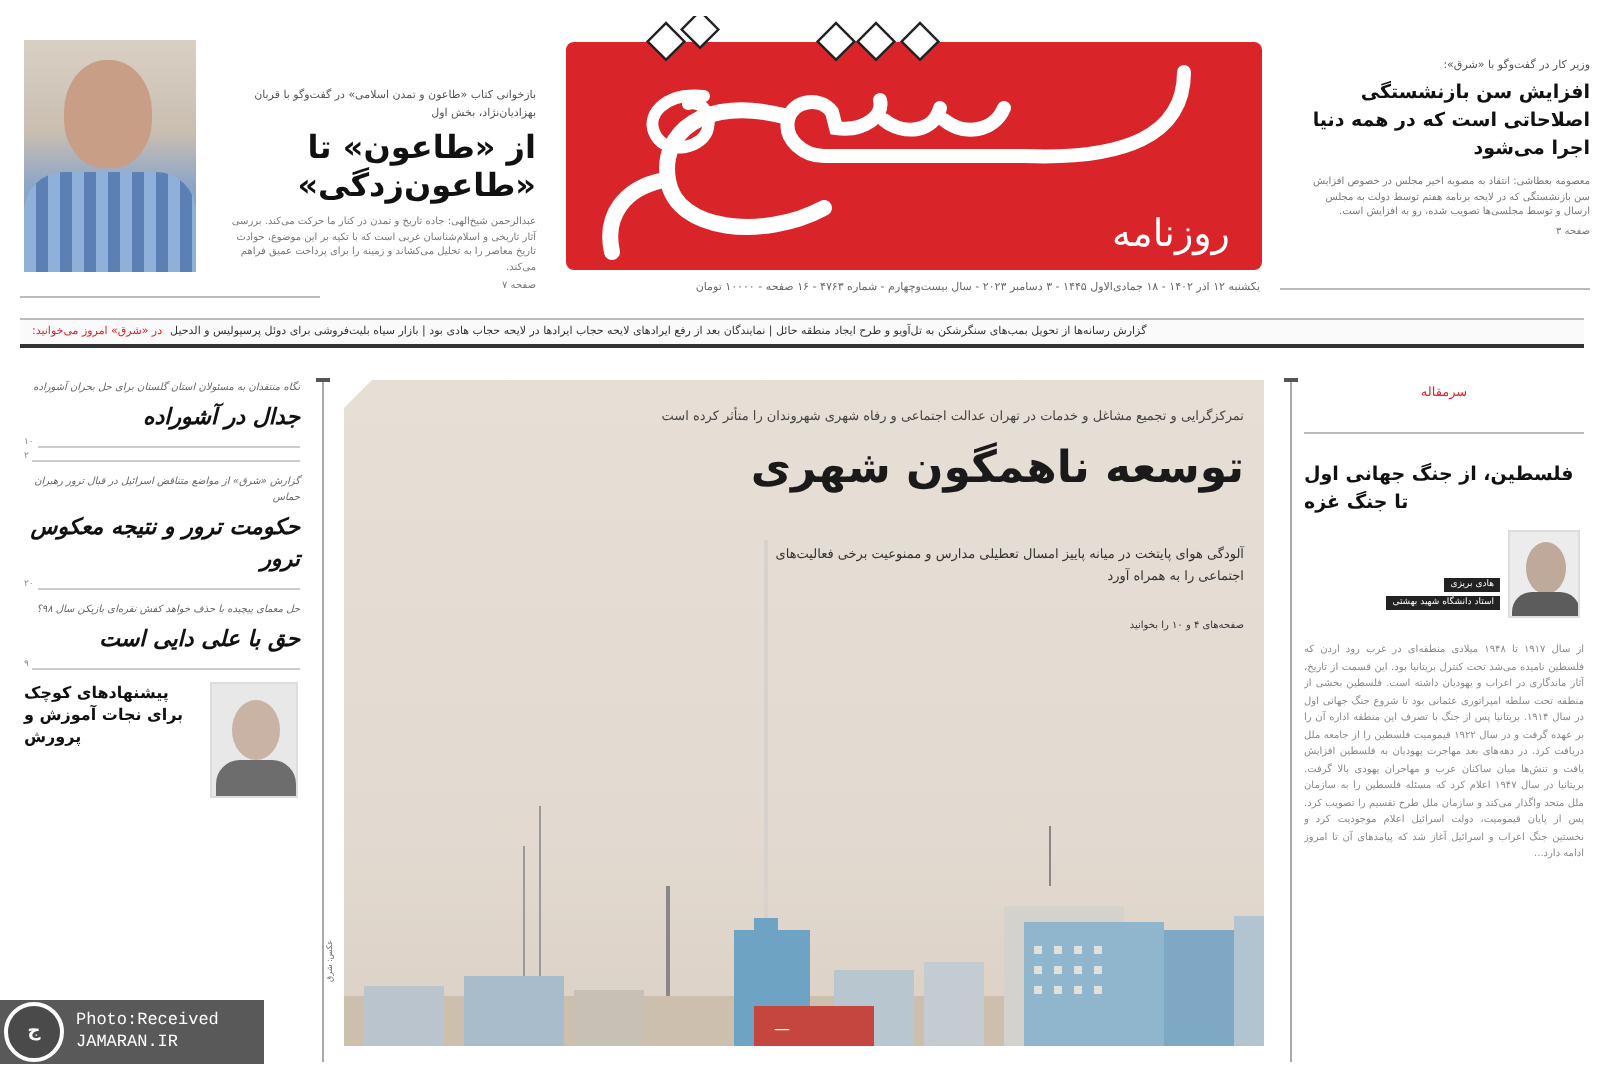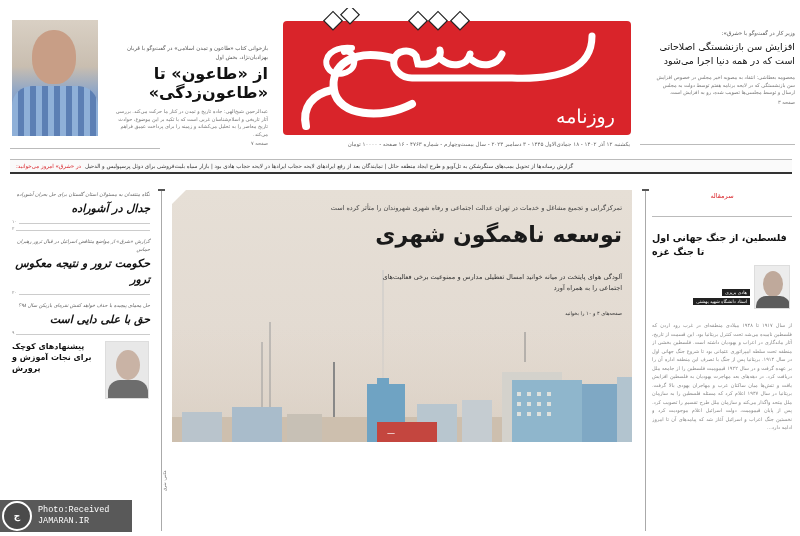--- a/index.html
+++ b/index.html
@@ -18,21 +18,21 @@
   .tl-body { font-size: 5px; color: #777; line-height: 7.5px; margin-top: 6px; }
   .tl-page { font-size: 5px; color: #777; margin-top: 2px; }
 
   .logo-box { position: absolute; left: 283px; top: 21px; width: 348px; height: 114px; background: #d9242a; border-radius: 4px; }
   .logo-script { position: absolute; left: 292px; top: 8px; width: 330px; height: 124px; }
   .logo-sub { position: absolute; left: 556px; top: 105px; font-size: 19px; font-weight: normal; color: #fff; font-family: "DejaVu Serif", serif; }
   .date-line { position: absolute; left: 290px; top: 141px; width: 340px; font-size: 5.5px; color: #666; text-align: right; direction: rtl; white-space: nowrap; overflow: hidden; }
 
   .top-right-story { position: absolute; left: 655px; top: 30px; width: 140px; }
   .tr-kicker { font-size: 5.5px; color: #555; }
-  .tr-title { font-size: 9.5px; font-weight: normal; color: #111; line-height: 14px; margin-top: 4px; }
+  .tr-title { font-size: 9.5px; font-weight: bold; color: #111; line-height: 14px; margin-top: 4px; }
   .tr-body { font-size: 5px; color: #777; line-height: 7.5px; margin-top: 6px; }
   .tr-page { font-size: 5px; color: #777; margin-top: 2px; }
 
   .rule-top { position: absolute; left: 10px; top: 148px; width: 150px; height: 1px; background: #bbb; }
   .rule-top-r { position: absolute; left: 640px; top: 144px; width: 155px; height: 1px; background: #bbb; }
 
   
   .ticker { position: absolute; left: 10px; top: 159px; width: 782px; height: 15px; border-top: 1px solid #bbb; border-bottom: 2px solid #333; background: #fafafa; display: flex; align-items: center; justify-content: flex-end; padding: 0 6px; gap: 4px; white-space: nowrap; overflow: hidden; }
   .ticker-label { font-size: 5.5px; color: #d9242a; }
   .ticker-text { font-size: 5.5px; color: #333; }
@@ -46,21 +46,21 @@
   .lc-sep .pn { position: absolute; left: 0; top: -4px; font-size: 4.5px; color: #888; background: #fff; padding-right: 2px; }
   .lc-last { position: relative; height: 60px; margin-top: 6px; }
   .lc-last-title { position: absolute; left: 0; top: 0; width: 80px; font-size: 8px; font-weight: bold; color: #111; line-height: 11px; text-align: left; direction: rtl; }
   .lc-last-photo { position: absolute; left: 93px; top: 0; width: 44px; height: 58px; background: #e8e8e8; border: 1px solid #ddd; overflow: hidden; }
   .lc-last-photo .head { position: absolute; left: 10px; top: 8px; width: 24px; height: 30px; background: #c9b3a5; border-radius: 50%; }
   .lc-last-photo .body { position: absolute; left: 2px; top: 38px; width: 40px; height: 22px; background: #6d6d6d; border-radius: 12px 12px 0 0; }
   .vline-left { position: absolute; left: 161px; top: 191px; width: 1px; height: 340px; background: #aaa; }
   .vline-left-dot { position: absolute; left: 158px; top: 189px; width: 7px; height: 2px; background: #555; }
 
   
-  .main-panel { position: absolute; left: 172px; top: 190px; width: 460px; height: 252px; background: linear-gradient(180deg,#e6dfd6 0%,#e3dbd2 55%,#e0d6cc 100%); clip-path: polygon(14px 0, 100% 0, 100% 100%, 0 100%, 0 14px); overflow: hidden; }
+  .main-panel { position: absolute; left: 172px; top: 190px; width: 460px; height: 333px; background: linear-gradient(180deg,#e6dfd6 0%,#e3dbd2 55%,#e0d6cc 100%); clip-path: polygon(14px 0, 100% 0, 100% 100%, 0 100%, 0 14px); overflow: hidden; }
   .mp-kicker { position: absolute; right: 10px; top: 14px; width: 420px; font-size: 6.5px; color: #444; text-align: right; direction: rtl; }
   .mp-title { position: absolute; right: 10px; top: 32px; font-size: 22px; font-weight: bold; color: #1a1a1a; direction: rtl; }
   .mp-lead { position: absolute; right: 10px; top: 82px; width: 240px; font-size: 6.5px; color: #333; line-height: 11px; text-align: right; direction: rtl; }
   .mp-page { position: absolute; right: 10px; top: 120px; font-size: 5px; color: #333; direction: rtl; }
   .city { position: absolute; left: 0; bottom: 0; width: 460px; height: 120px; }
   .tower-needle { position: absolute; left: 210px; top: 80px; width: 2px; height: 200px; background: rgba(200,200,200,.5); }
   .photo-credit { position: absolute; left: 162px; top: 470px; font-size: 4px; color: #666; writing-mode: vertical-rl; transform: rotate(180deg); }
 
   
   .vline-right { position: absolute; left: 645px; top: 191px; width: 1px; height: 340px; background: #aaa; }
@@ -163,21 +163,21 @@
         <div class="head"></div>
         <div class="body"></div>
       </div>
   </div>
 </div>
 
 <div class="main-panel">
   <div class="tower-needle"></div>
   <div class="mp-kicker">تمرکزگرایی و تجمیع مشاغل و خدمات در تهران عدالت اجتماعی و رفاه شهری شهروندان را متأثر کرده است</div>
   <div class="mp-title">توسعه ناهمگون شهری</div>
-  <div class="mp-lead">آلودگی هوای پایتخت در میانه خوانید امسال تعطیلی مدارس و ممنوعیت برخی فعالیت‌های اجتماعی را به همراه آورد</div>
+  <div class="mp-lead">آلودگی هوای پایتخت در میانه پاییز امسال تعطیلی مدارس و ممنوعیت برخی فعالیت‌های اجتماعی را به همراه آورد</div>
   <div class="mp-page">صفحه‌های ۴ و ۱۰ را بخوانید</div>
   <svg class="city" viewBox="0 0 460 120" preserveAspectRatio="none">
     <defs>
       <linearGradient id="haze" x1="0" y1="0" x2="0" y2="1">
         <stop offset="0" stop-color="#e2d8cd" stop-opacity="0"></stop>
         <stop offset="1" stop-color="#d9cfc3" stop-opacity="1"></stop>
       </linearGradient>
     </defs>
     <rect x="0" y="0" width="460" height="120" fill="url(#haze)"></rect>
 

